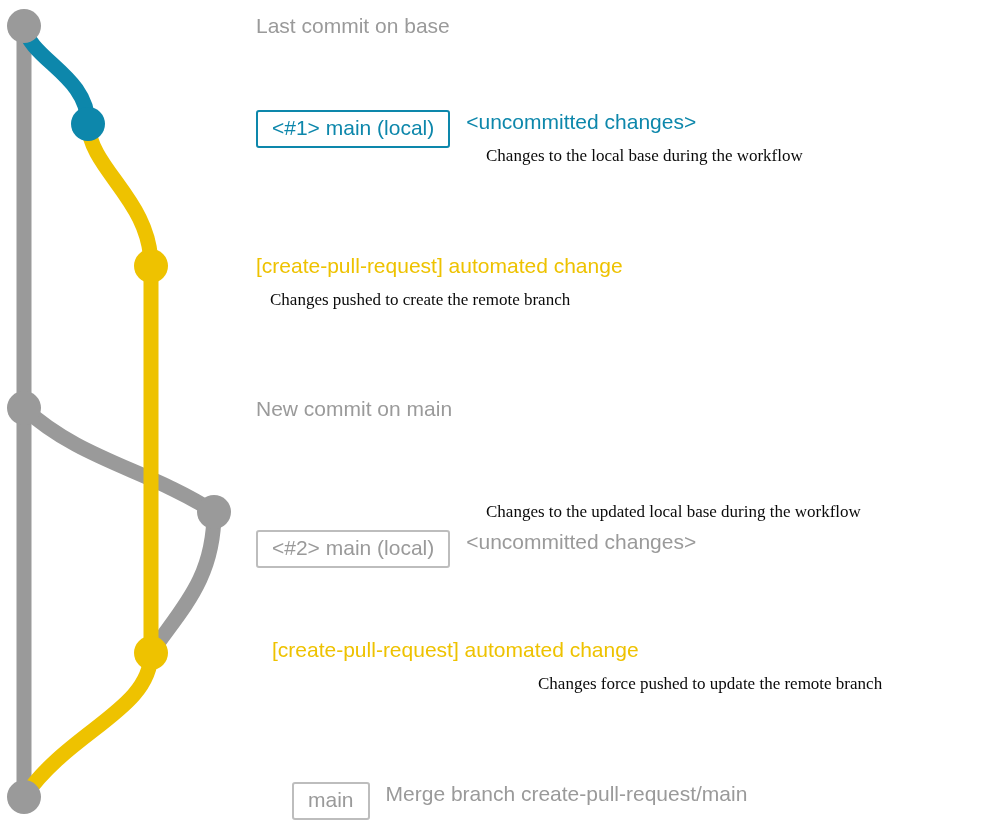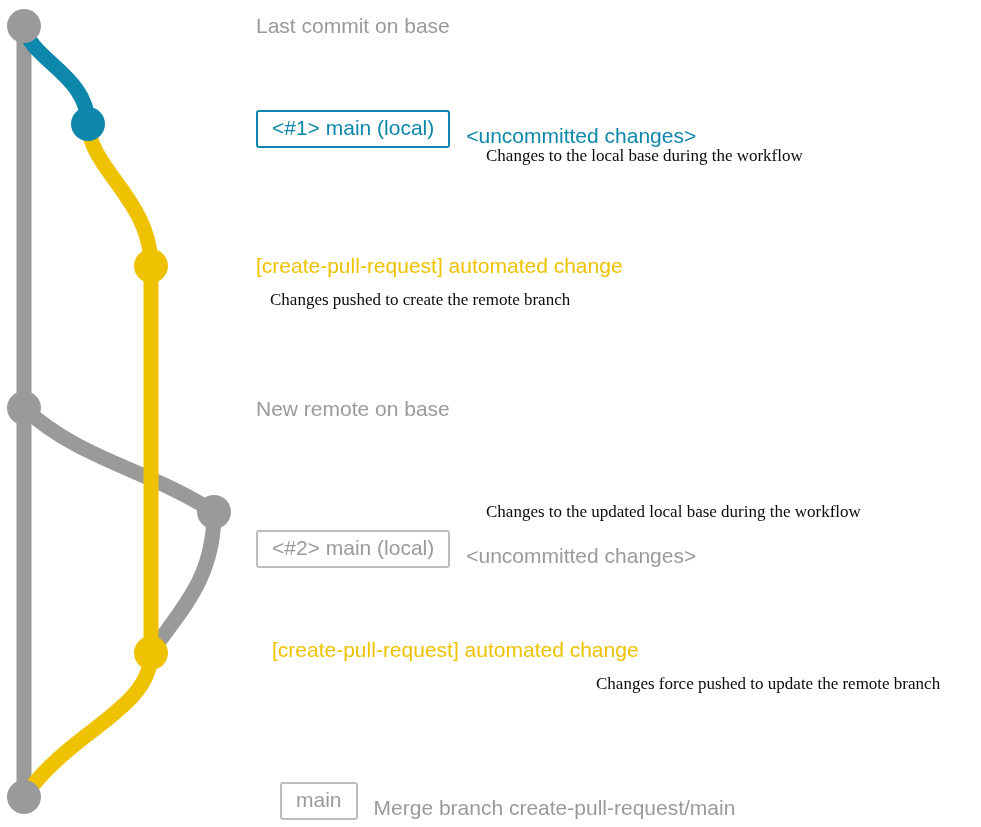--- a/index.html
+++ b/index.html
@@ -21,21 +21,21 @@
     position: absolute;
     left: 0;
     top: 0;
     width: 981px;
     height: 827px;
   }
 
   .row {
     position: absolute;
     display: flex;
-    align-items: flex-end;
+    align-items: flex-start;
   }
 
   
   .pill {
     display: inline-block;
     border: 2px solid currentColor;
     border-radius: 3px;
     padding: 5px 14px 7px 14px;
     font-size: 21px;
     font-family: "Liberation Sans", sans-serif;
@@ -103,30 +103,30 @@
   <span class="subject blue" style="margin-left:16px;">&lt;uncommitted changes&gt;</span>
 </div>
 <div class="description" style="left:486px; top:146px;">Changes to the local base during the workflow</div>
 
 <div class="row" style="left:256px; top:254px;">
   <span class="subject yellow">[create-pull-request] automated change</span>
 </div>
 <div class="description" style="left:270px; top:290px;">Changes pushed to create the remote branch</div>
 
 <div class="row" style="left:256px; top:397px;">
-  <span class="subject gray">New remote on base</span>
+  <span class="subject gray">New commit on main</span>
 </div>
 
 <div class="row" style="left:256px; top:498px;margin-top:32px;">
   <span class="pill gray">&lt;#2&gt; main (local)</span>
   <span class="subject gray" style="margin-left:16px;">&lt;uncommitted changes&gt;</span>
 </div>
 <div class="description" style="left:486px; top:502px;">Changes to the updated local base during the workflow</div>
 
 <div class="row" style="left:256px; top:638px;">
   <span class="subject yellow" style="margin-left:16px;">[create-pull-request] automated change</span>
 </div>
-<div class="description" style="left:596px; top:674px;">Changes force pushed to update the remote branch</div>
+<div class="description" style="left:538px; top:674px;">Changes force pushed to update the remote branch</div>
 
-<div class="row" style="left:248px; top:782px;padding-left:32px;">
+<div class="row" style="left:260px; top:782px;padding-left:32px;">
   <span class="pill gray">main</span>
   <span class="subject gray" style="margin-left:16px;">Merge branch create-pull-request/main</span>
 </div>
 
 </body></html>

